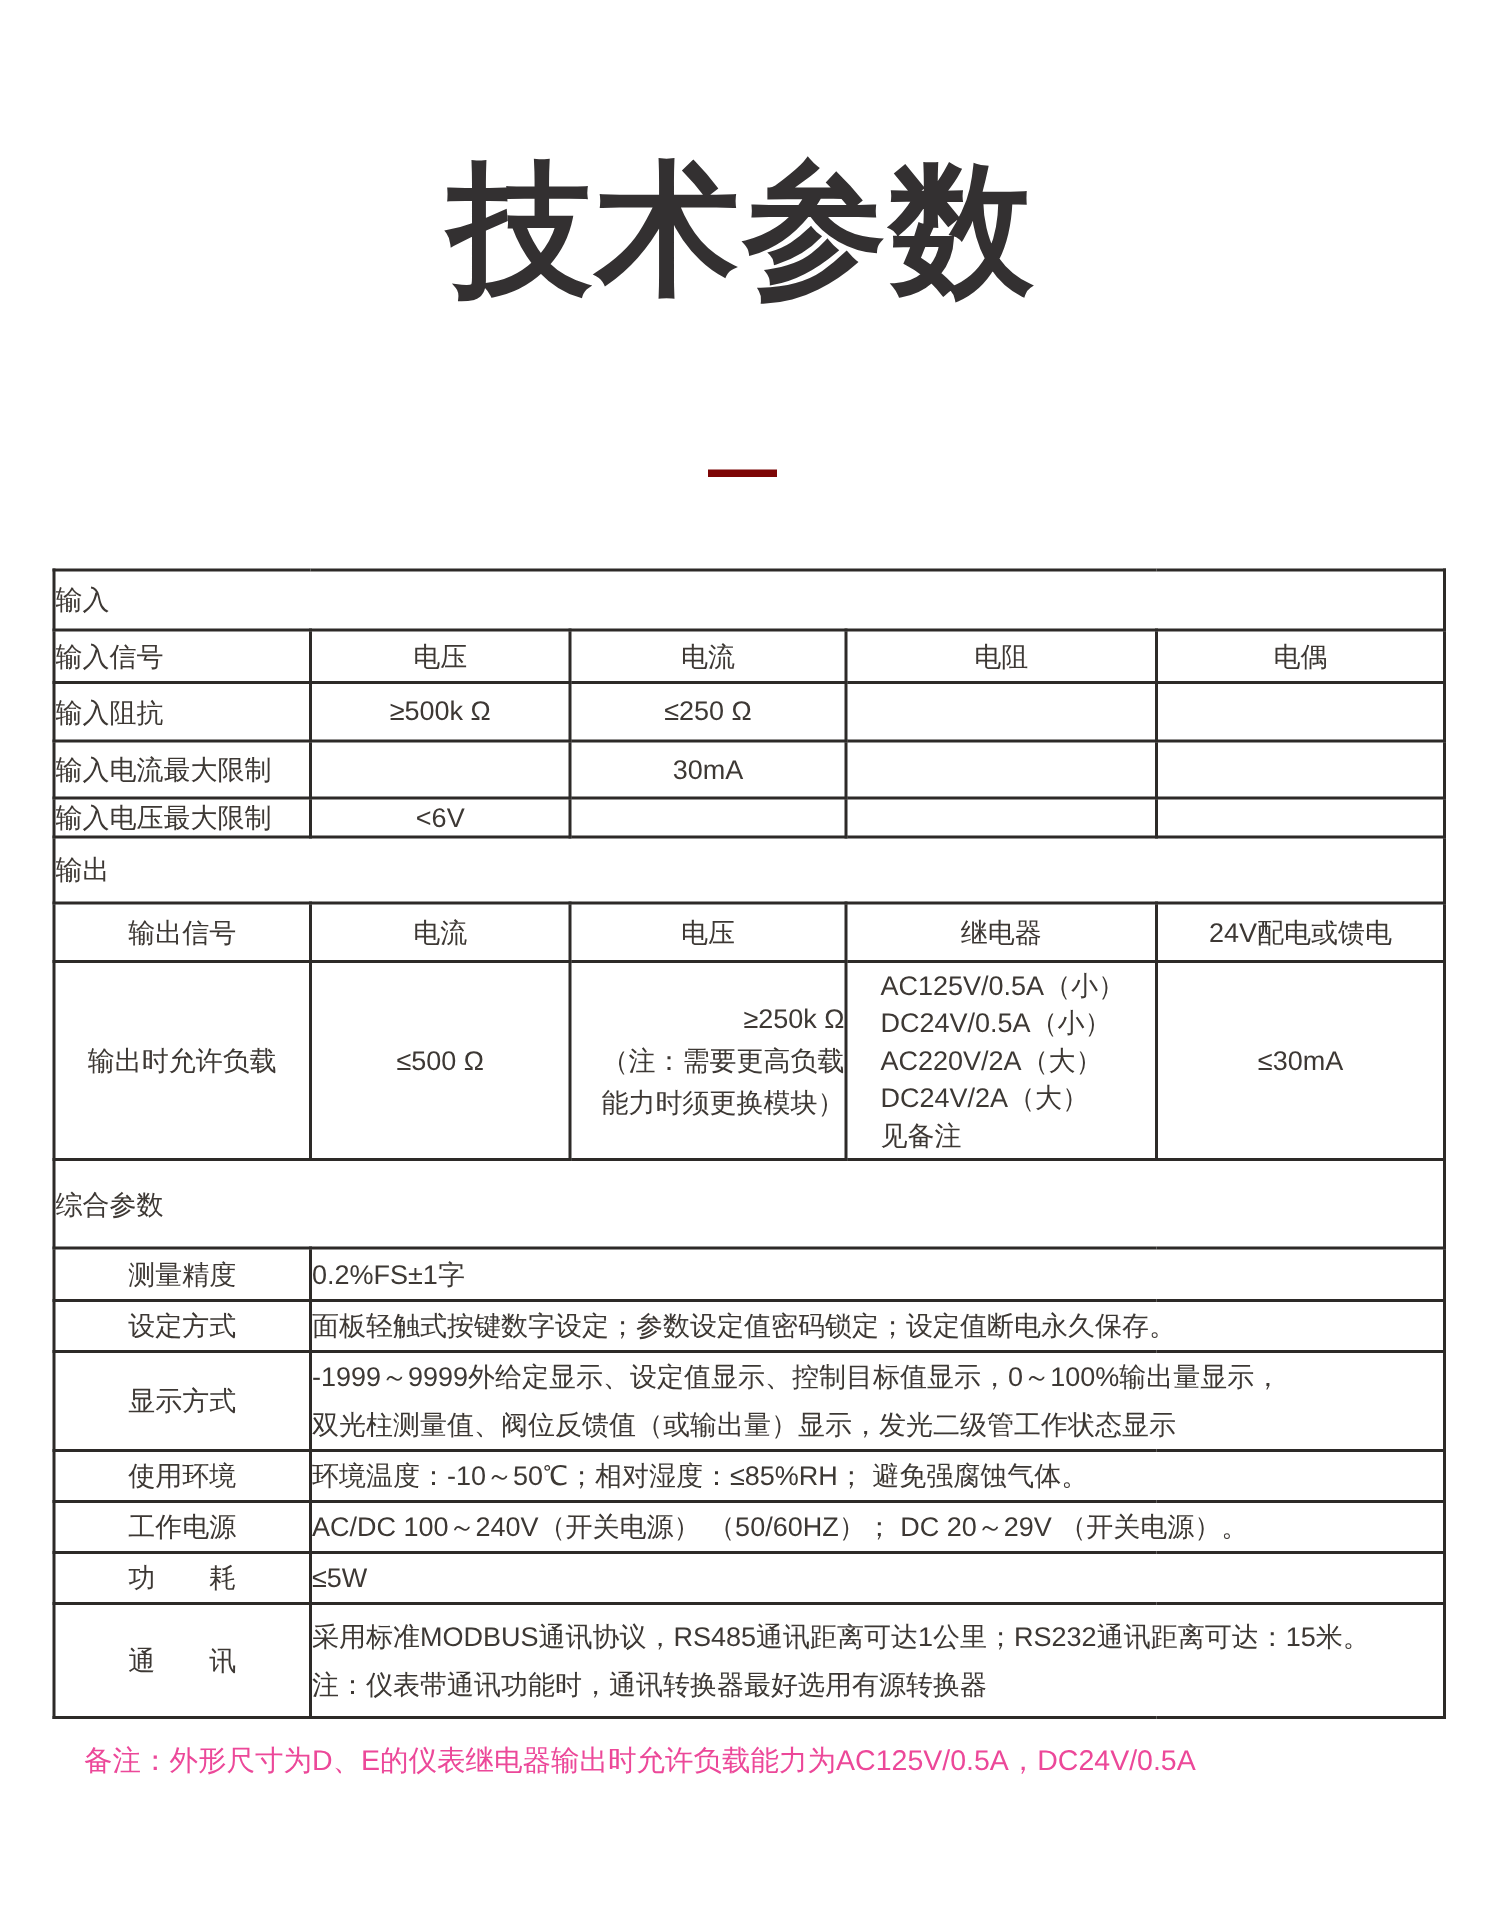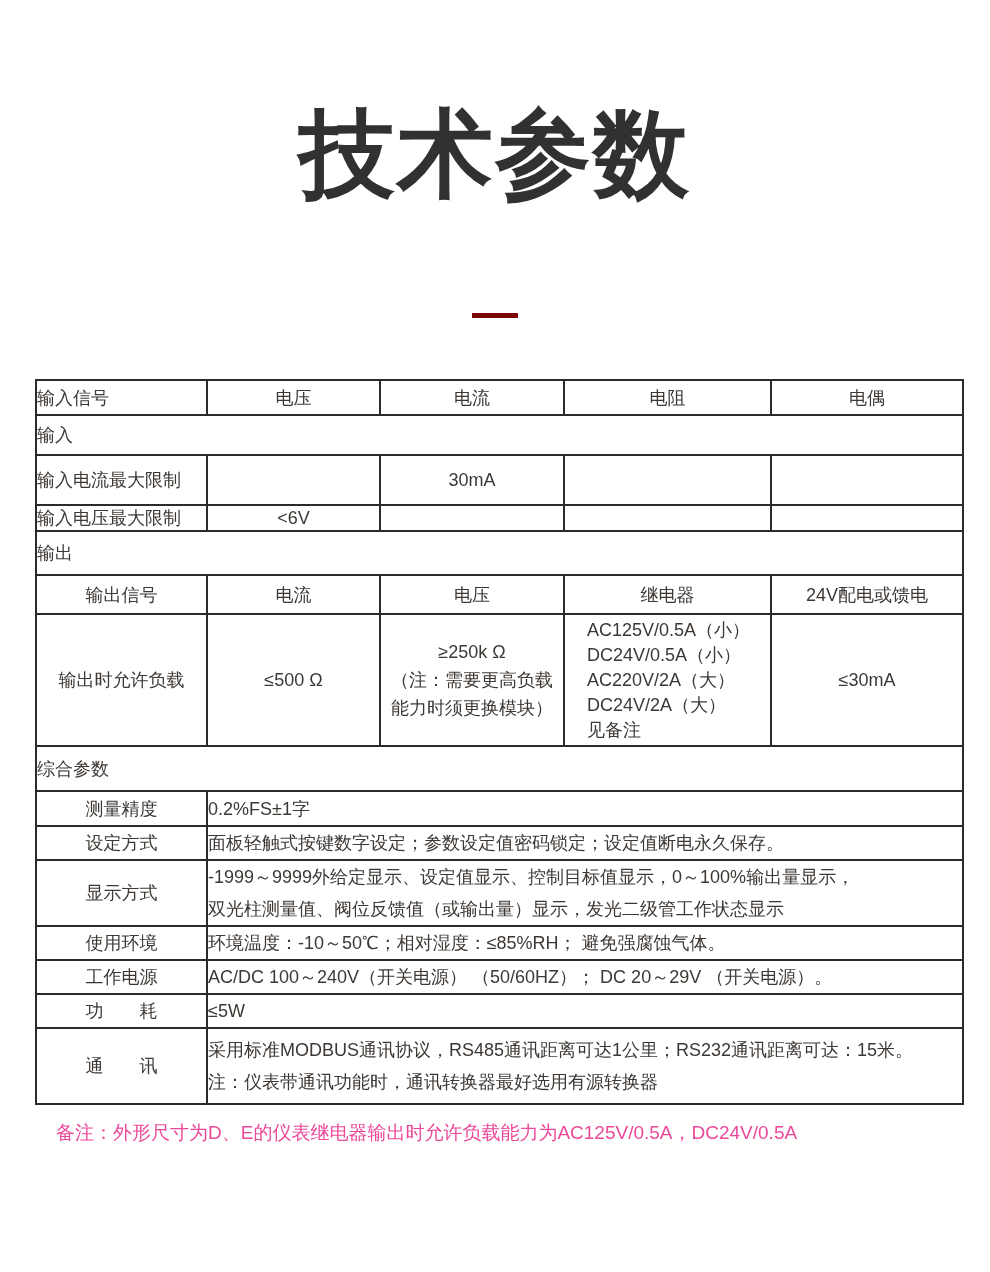--- a/index.html
+++ b/index.html
@@ -46,21 +46,21 @@
     text-align: left;
     padding-left: 11px;
     font-weight: bold;
     font-size: 20px;
     color: #363230;
   }
   .lbl-left { text-align: left; padding-left: 9px; }
   .ctr { text-align: center; }
   .val-left { text-align: left; padding-left: 20px; margin-top: 36px; }
   .val-left div { line-height: 32px; }
-  .lines-ctr { text-align: center; }
+  .lines-ctr { text-align: right; }
   .lines-ctr div { line-height: 28px; }
   .relay-cell div {
     line-height: 25px;
     text-align: left;
     padding-left: 22px;
   }
   .footnote {
     margin: 15px 0 0 56px;
     font-size: 19px;
     color: #ec4899;
@@ -76,31 +76,38 @@
 <table class="spec">
   <colgroup>
     <col style="width:171px">
     <col style="width:173px">
     <col style="width:184px">
     <col style="width:207px">
     <col style="width:192px">
   </colgroup>
 
   <tbody>
-      <tr style="height:35px;">
+      <tr style="height:40px;">
+    <th class="sec" colspan="5">输入</th>
+  </tr>
+  <tr style="height:35px;">
     <td class="lbl-left">输入信号</td>
     <td class="ctr">电压</td>
     <td class="ctr">电流</td>
     <td class="ctr">电阻</td>
     <td class="ctr">电偶</td>
   </tr>
-  <tr style="height:40px;">
-    <th class="sec" colspan="5">输入</th>
+  <tr style="height:39px;">
+    <td class="lbl-left">输入阻抗</td>
+    <td class="ctr">≥500k Ω</td>
+    <td class="ctr">≤250 Ω</td>
+    <td></td>
+    <td></td>
   </tr>
-  <tr style="height:50px;">
+  <tr style="height:38px;">
     <td class="lbl-left">输入电流最大限制</td>
     <td></td>
     <td class="ctr">30mA</td>
     <td></td>
     <td></td>
   </tr>
   <tr style="height:20px;">
     <td class="lbl-left">输入电压最大限制</td>
     <td class="ctr">&lt;6V</td>
     <td></td>
@@ -129,21 +136,21 @@
     <td class="relay-cell">
       <div>AC125V/0.5A（小）</div>
       <div>DC24V/0.5A（小）</div>
       <div>AC220V/2A（大）</div>
       <div>DC24V/2A（大）</div>
       <div>见备注</div>
     </td>
     <td class="ctr">≤30mA</td>
   </tr>
 
-  <tr style="height:45px;">
+  <tr style="height:59px;">
     <th class="sec" colspan="5">综合参数</th>
   </tr>
   <tr style="height:35px;">
     <td class="ctr">测量精度</td>
     <td class="val-left" colspan="4">
       <div>0.2%FS±1字</div>
     </td>
   </tr>
   <tr style="height:32px;">
     <td class="ctr">设定方式</td>

